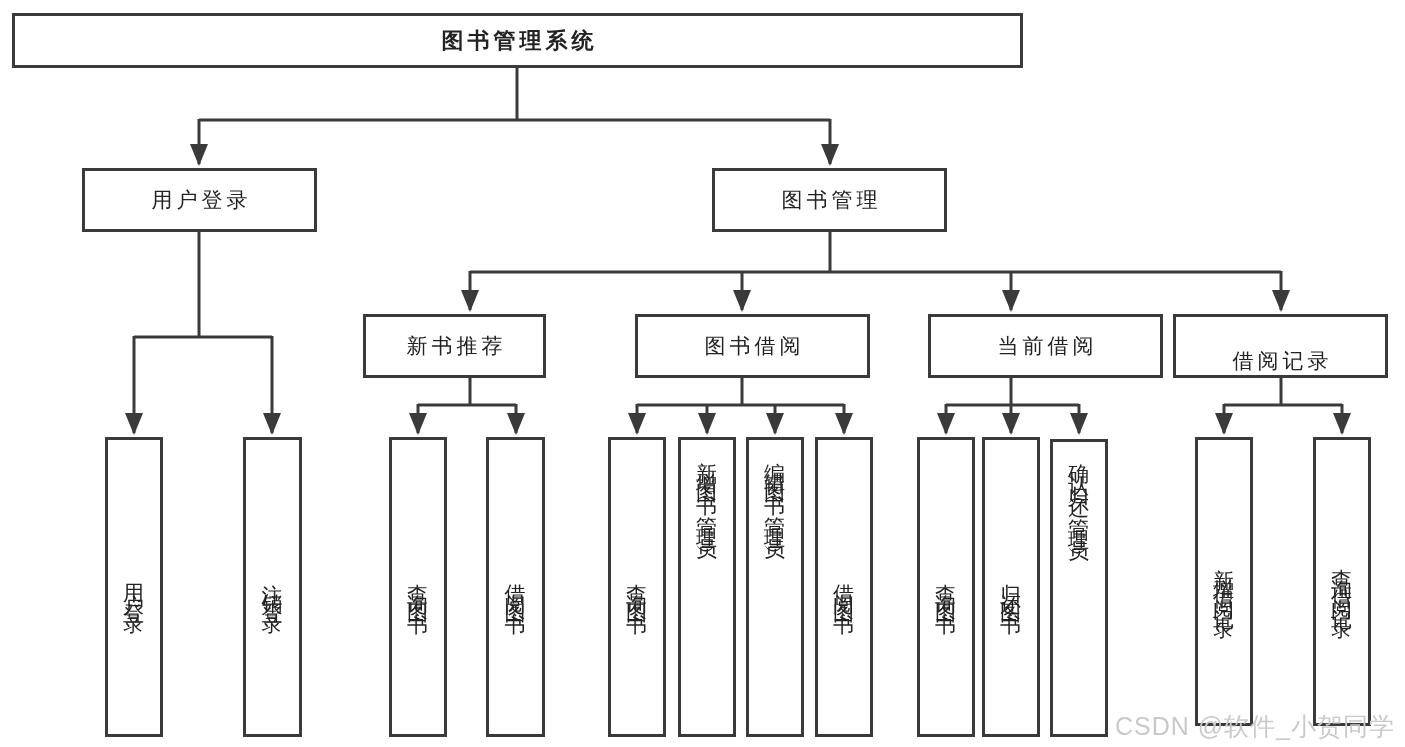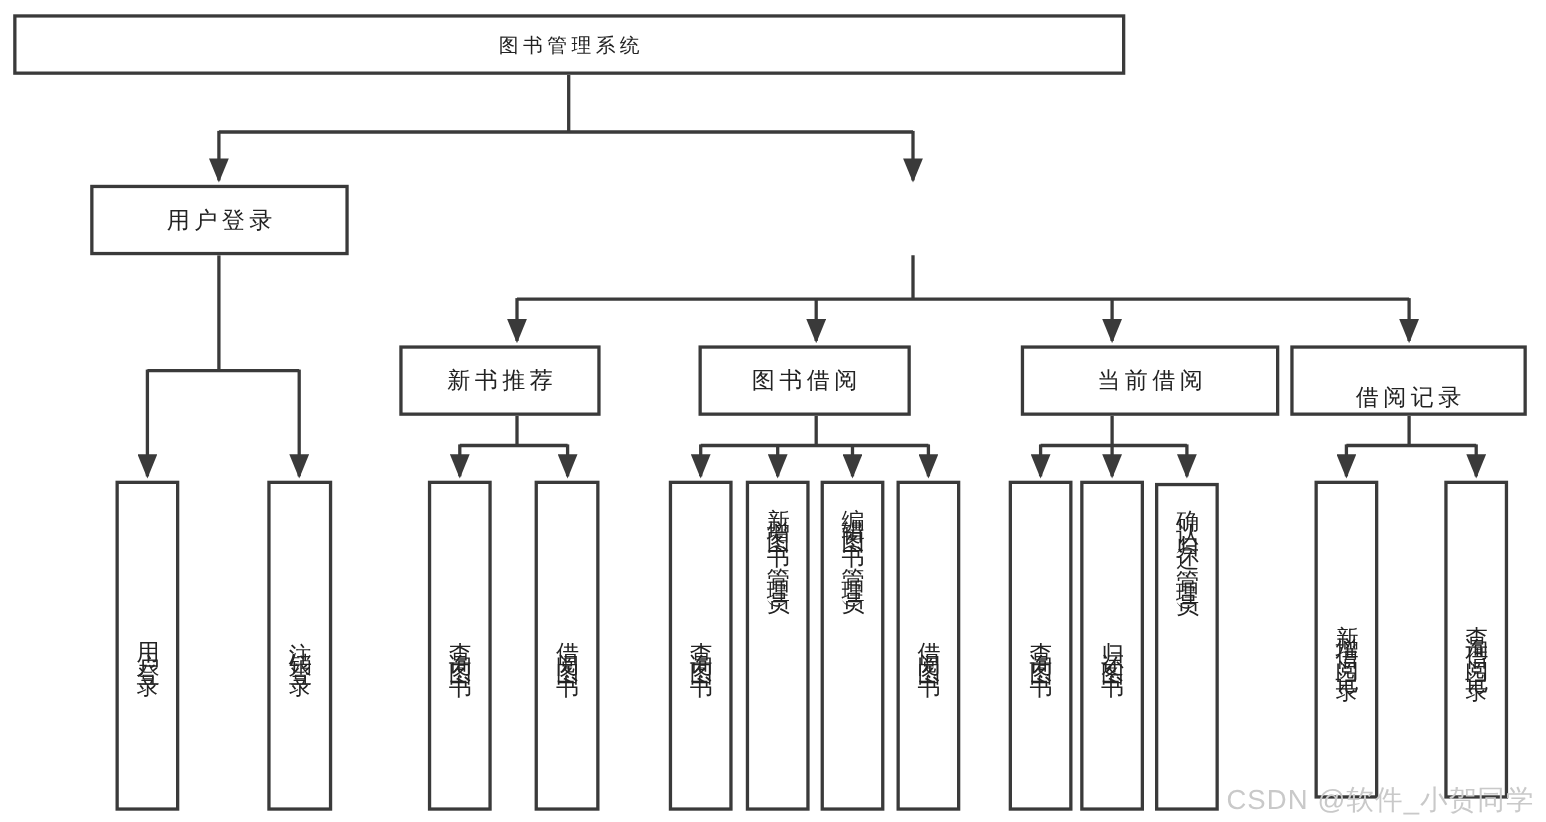--- a/index.html
+++ b/index.html
@@ -12,21 +12,21 @@
   #canvas { position:relative; width:1405px; height:747px; background:var(--background,#ffffff); }
   svg.wires { position:absolute; left:0; top:0; }
   .node {
     position:absolute;
     border:3px solid var(--border, #3a3a3a);
     background:#ffffff;
     display:flex; align-items:center; justify-content:center;
     color: var(--text, #222222);
   }
   .node.h .lbl { font-size:21px; letter-spacing:4px; text-indent:4px; white-space:nowrap; }
-  .node.root .lbl { font-size:18px; }
+  .node.root .lbl { font-size:22px;font-weight:bold; }
   .node.v .lbl {
     writing-mode: vertical-rl;
     text-orientation: mixed;
     font-size:21px;
     letter-spacing:10px;
     line-height:1;
   }
   .node.v.fill { align-items:flex-start; }
   .node.v.fill .lbl { padding-top:5px; letter-spacing:11px; }
   .watermark {
@@ -84,25 +84,28 @@
     </g>
   </svg>
 
   <div class="node h root" style="left:12px; top:13px; width:1011px; height:55px;">
     <span class="lbl">图书管理系统</span>
   </div>
 
   <div class="node h" style="left:82px; top:168px; width:235px; height:64px;">
     <span class="lbl">用户登录</span>
   </div>
+  <div class="node h" style="left:712px; top:168px; width:235px; height:64px;">
+    <span class="lbl">图书管理</span>
+  </div>
 
   <div class="node h" style="left:363px; top:314px; width:183px; height:64px;">
     <span class="lbl">新书推荐</span>
   </div>
-  <div class="node h" style="left:635px; top:314px; width:193px; height:64px;">
+  <div class="node h" style="left:635px; top:314px; width:235px; height:64px;">
     <span class="lbl">图书借阅</span>
   </div>
   <div class="node h" style="left:903px; top:314px; width:235px; height:64px;margin-left:25px;">
     <span class="lbl">当前借阅</span>
   </div>
   <div class="node h" style="left:1173px; top:314px; width:215px; height:64px;align-items:flex-end;">
     <span class="lbl">借阅记录</span>
   </div>
 
   <div class="node v" style="left:105px; top:437px; width:58px; height:300px;">

